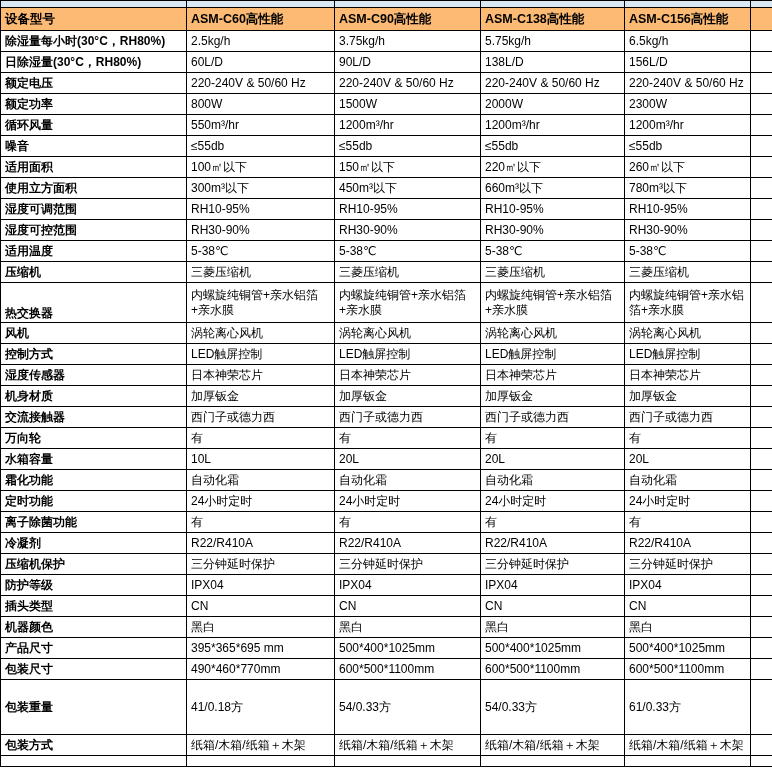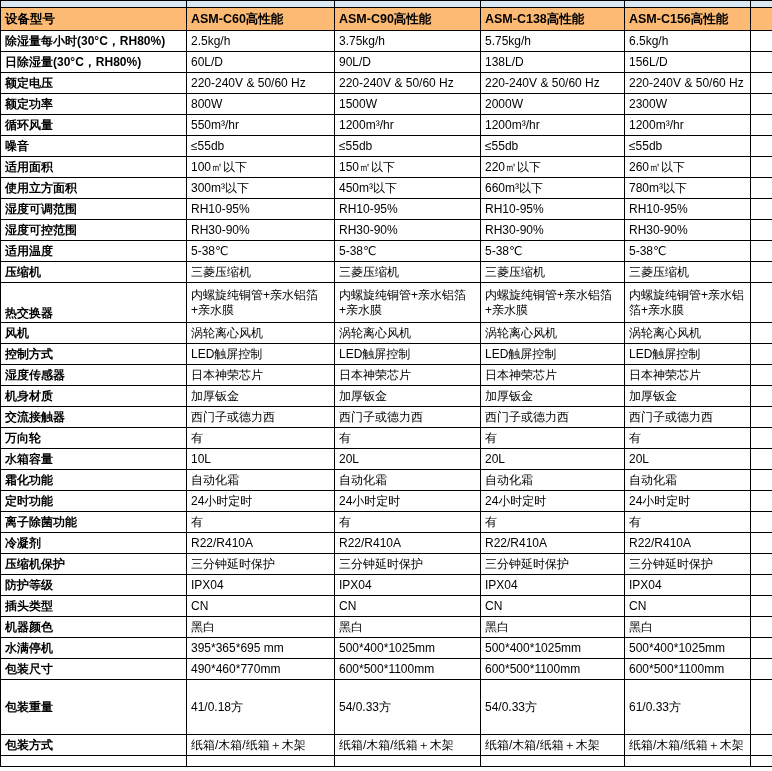--- a/index.html
+++ b/index.html
@@ -308,21 +308,21 @@
       </tr>
       <tr class="data-row">
         <th>机器颜色</th>
         <td>黑白</td>
         <td>黑白</td>
         <td>黑白</td>
         <td>黑白</td>
         <td></td>
       </tr>
       <tr class="data-row">
-        <th>水满停机</th>
+        <th>产品尺寸</th>
         <td>395*365*695 mm</td>
         <td>500*400*1025mm</td>
         <td>500*400*1025mm</td>
         <td>500*400*1025mm</td>
         <td></td>
       </tr>
       <tr class="data-row">
         <th>包装尺寸</th>
         <td>490*460*770mm</td>
         <td>600*500*1100mm</td>

